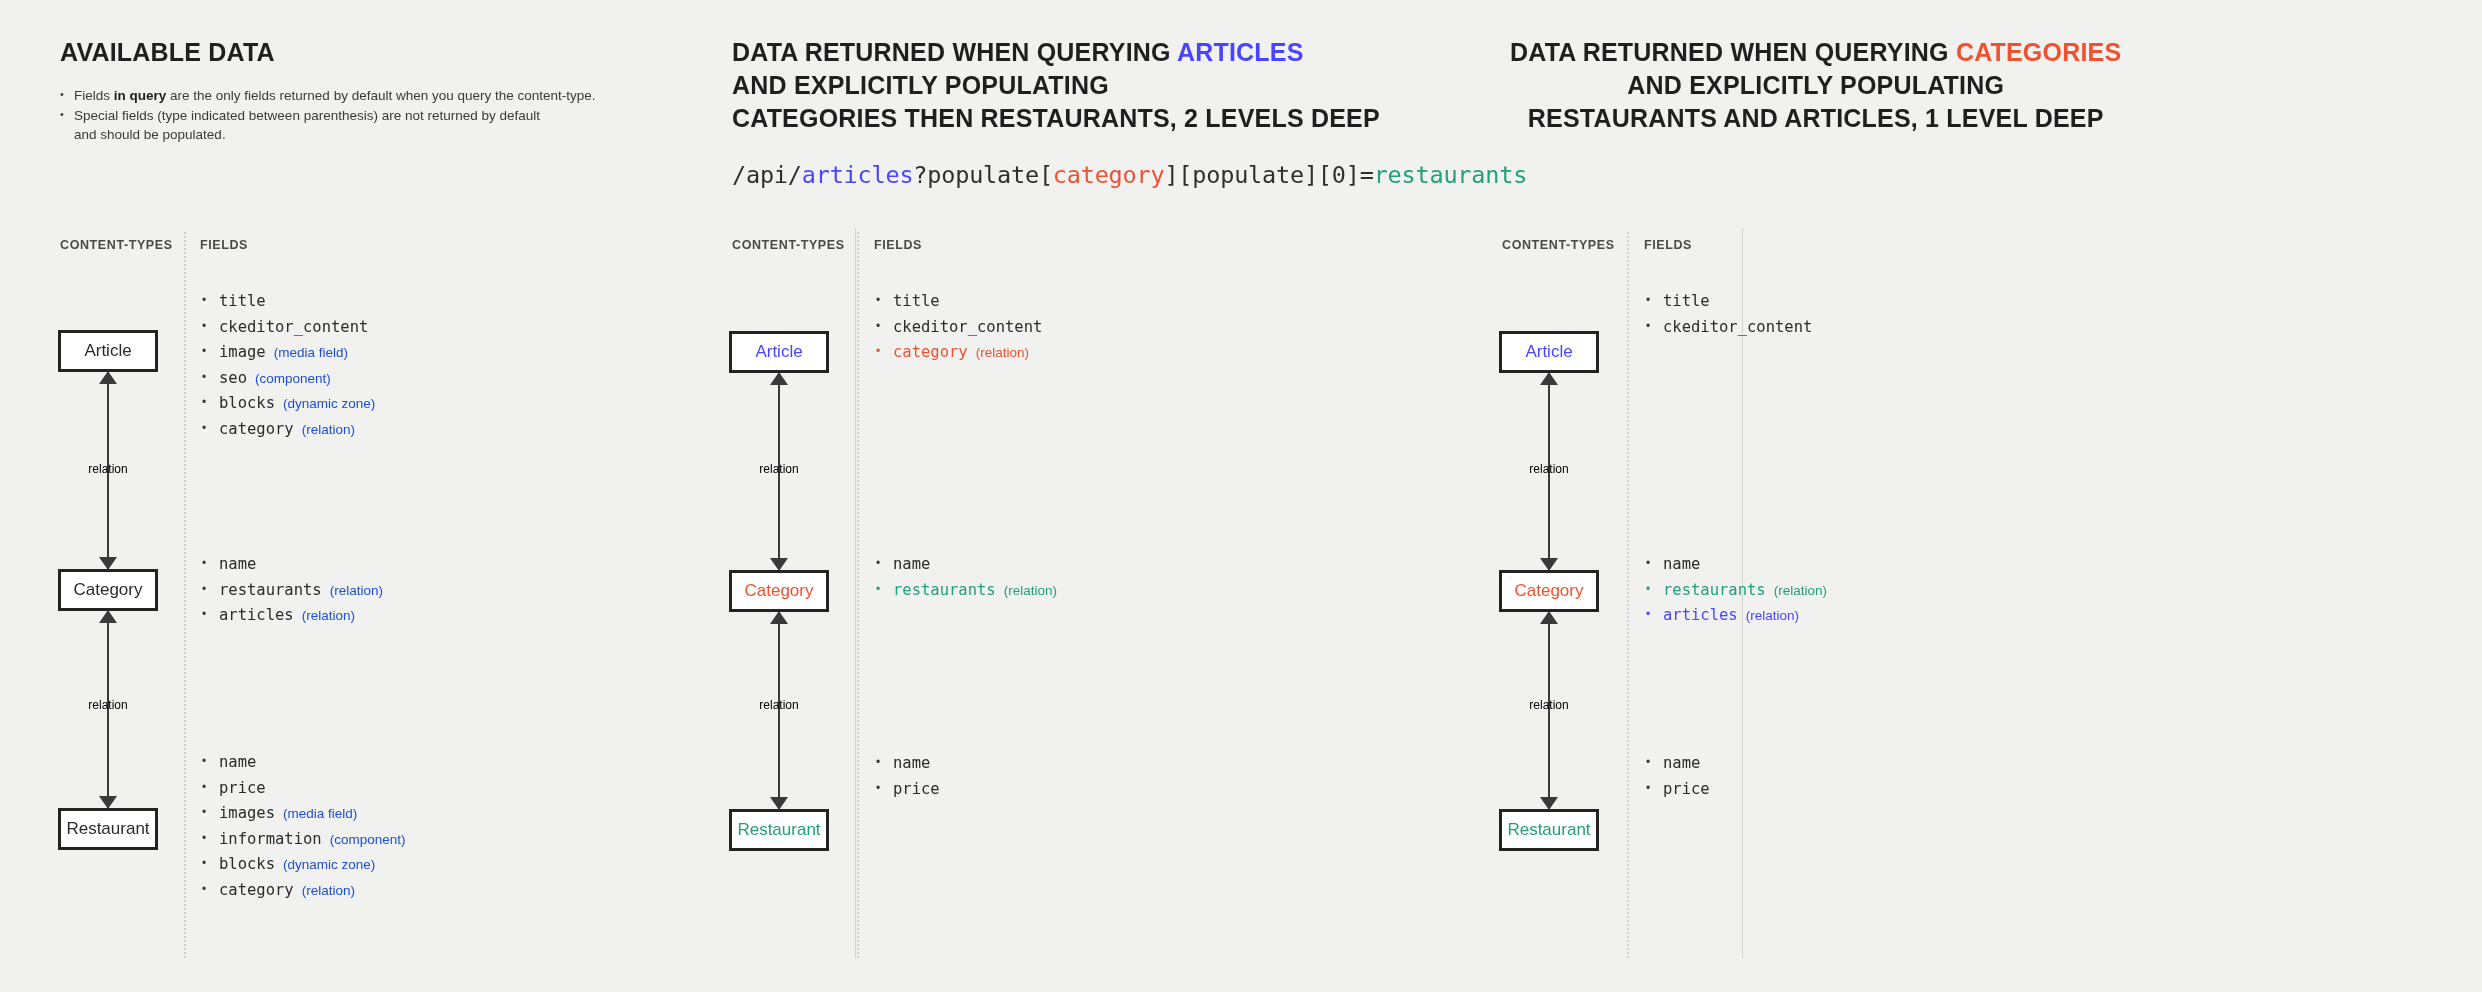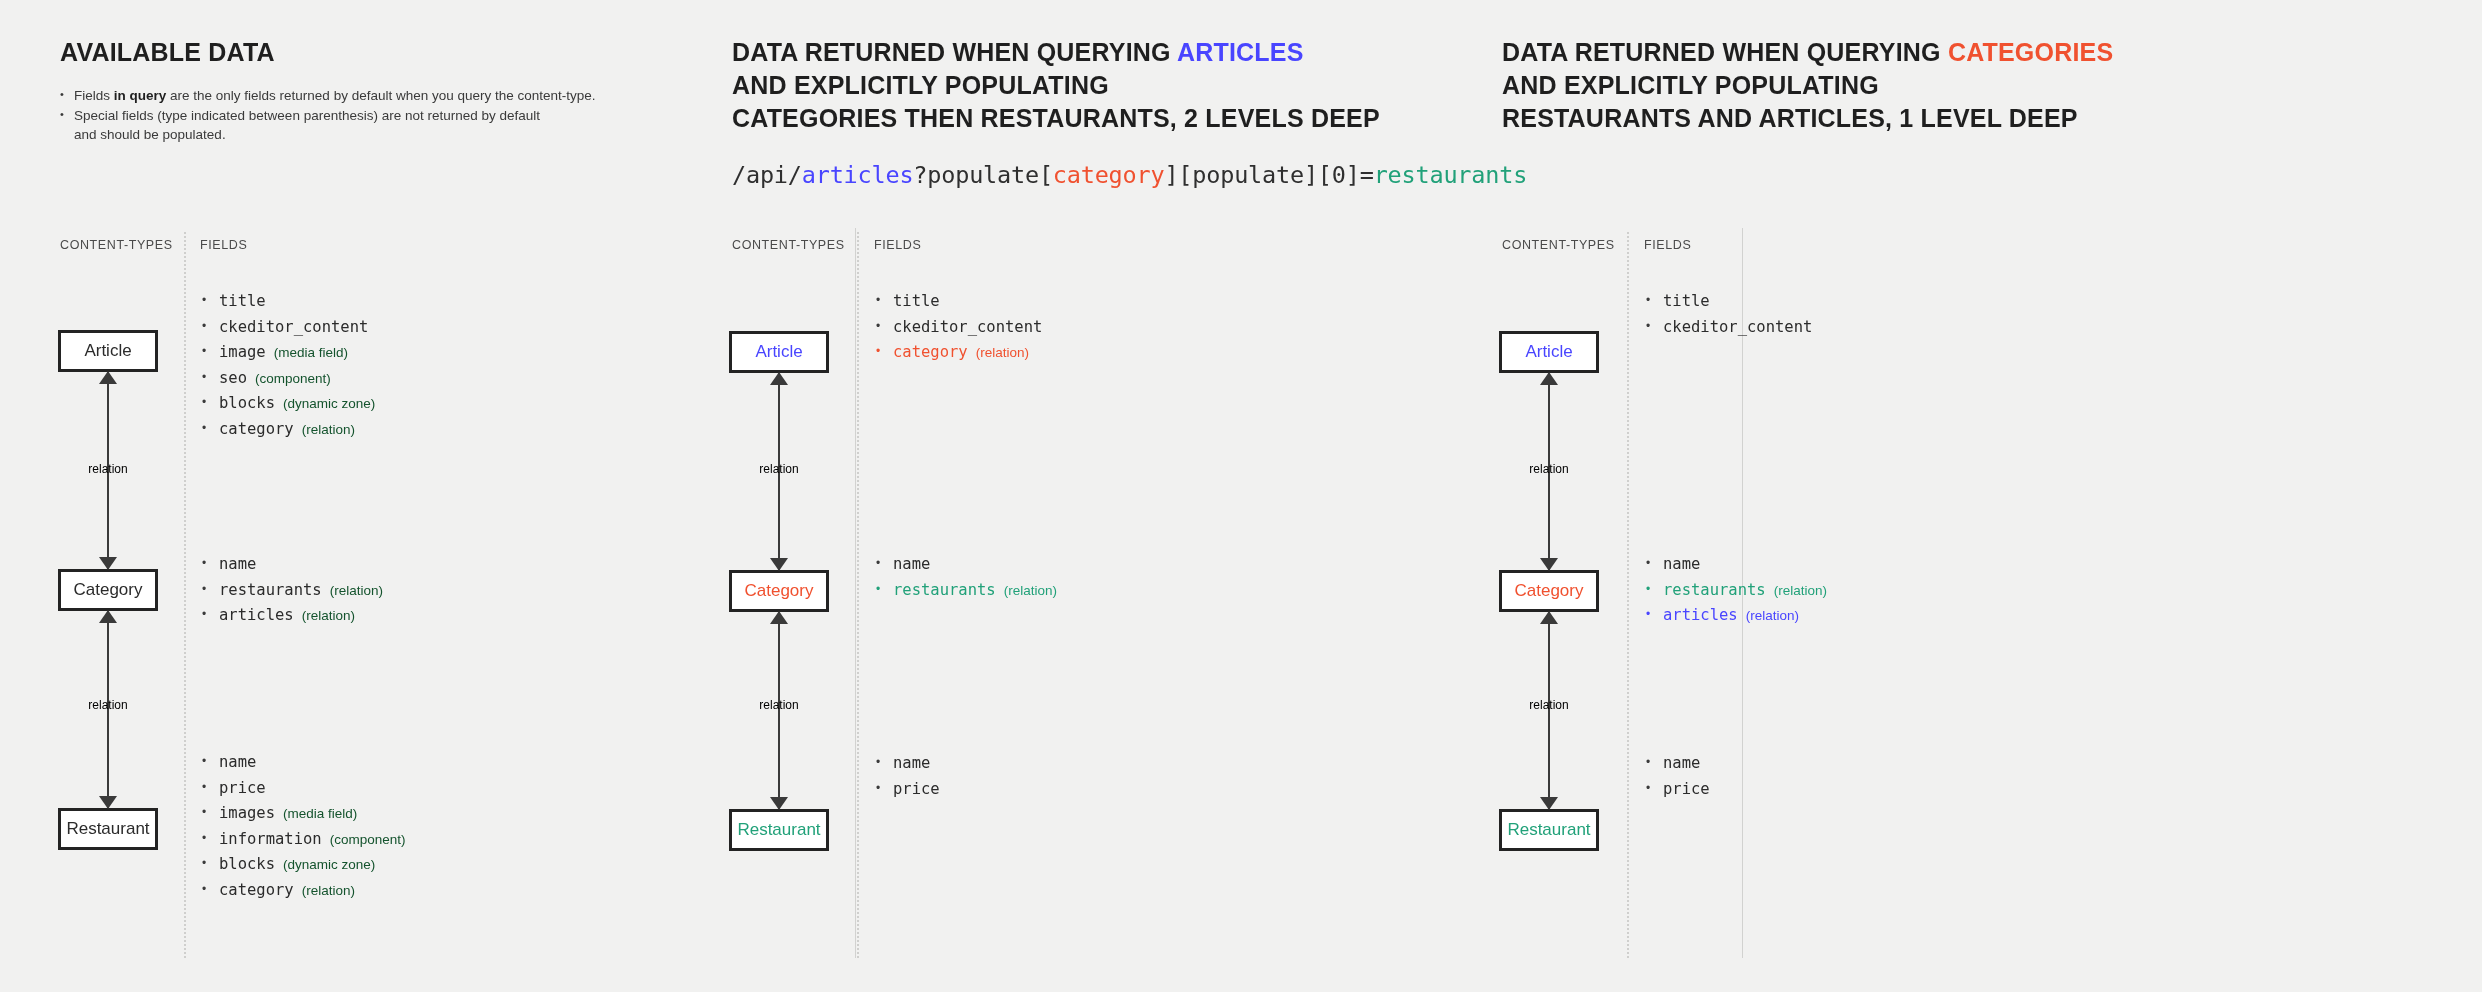--- a/index.html
+++ b/index.html
@@ -36,21 +36,21 @@
     height: 730px;
     background: #d2d2d0;
   }
   .panel-sep.s1 { left: 855px; }
   .panel-sep.s2 { left: 1742px; }
 
   
   .panel-head { position: absolute; left: 0; top: 0; }
   .panel-1 .panel-head { left: 60px; top: 36px; }
   .panel-2 .panel-head { left: 0px;  top: 36px; }
-  .panel-3 .panel-head { left: 0px;  top: 36px; }
+  .panel-3 .panel-head { left: 8px;  top: 36px; text-align: center; }
 
   .title {
     font-size: 25px;
     font-weight: bold;
     letter-spacing: 0.2px;
     line-height: 33px;
     color: #1f1f1f;
     white-space: nowrap;
   }
   .title .hl-blue { color: #4945ff; }
@@ -93,20 +93,21 @@
   .api-url .c-red   { color: #f0512f; }
   .api-url .c-green { color: #21a179; }
 
   
   .col-label {
     position: absolute;
     font-size: 12.5px;
     letter-spacing: 0.6px;
     color: #4a4a4a;
     white-space: nowrap;
+    font-weight: bold;
   }
 
   
   .dotted-div {
     position: absolute;
     width: 0px;
     border-left: 2px dotted #cfcfcd;
     top: 232px;
     height: 726px;
   }
@@ -183,21 +184,21 @@
     color: #2b2b2b;
   }
   .field-row.bold .fname { font-weight: normal; }
   .field-row.t-red   .fname { color: #f0512f; }
   .field-row.t-green .fname { color: #21a179; }
   .field-row.t-blue  .fname { color: #4945ff; }
 
   .ftype {
     font-family: "Liberation Sans", sans-serif;
     font-size: 13.5px;
-    color: #14532d;
+    color: #1d4ed8;
     margin-left: 8px;
   }
   .field-row.t-red   .ftype { color: #f0512f; }
   .field-row.t-green .ftype { color: #21a179; }
   .field-row.t-blue  .ftype { color: #4945ff; }
   .ftype:empty { display: none; }
 </style>
 </head>
 <body>
 

